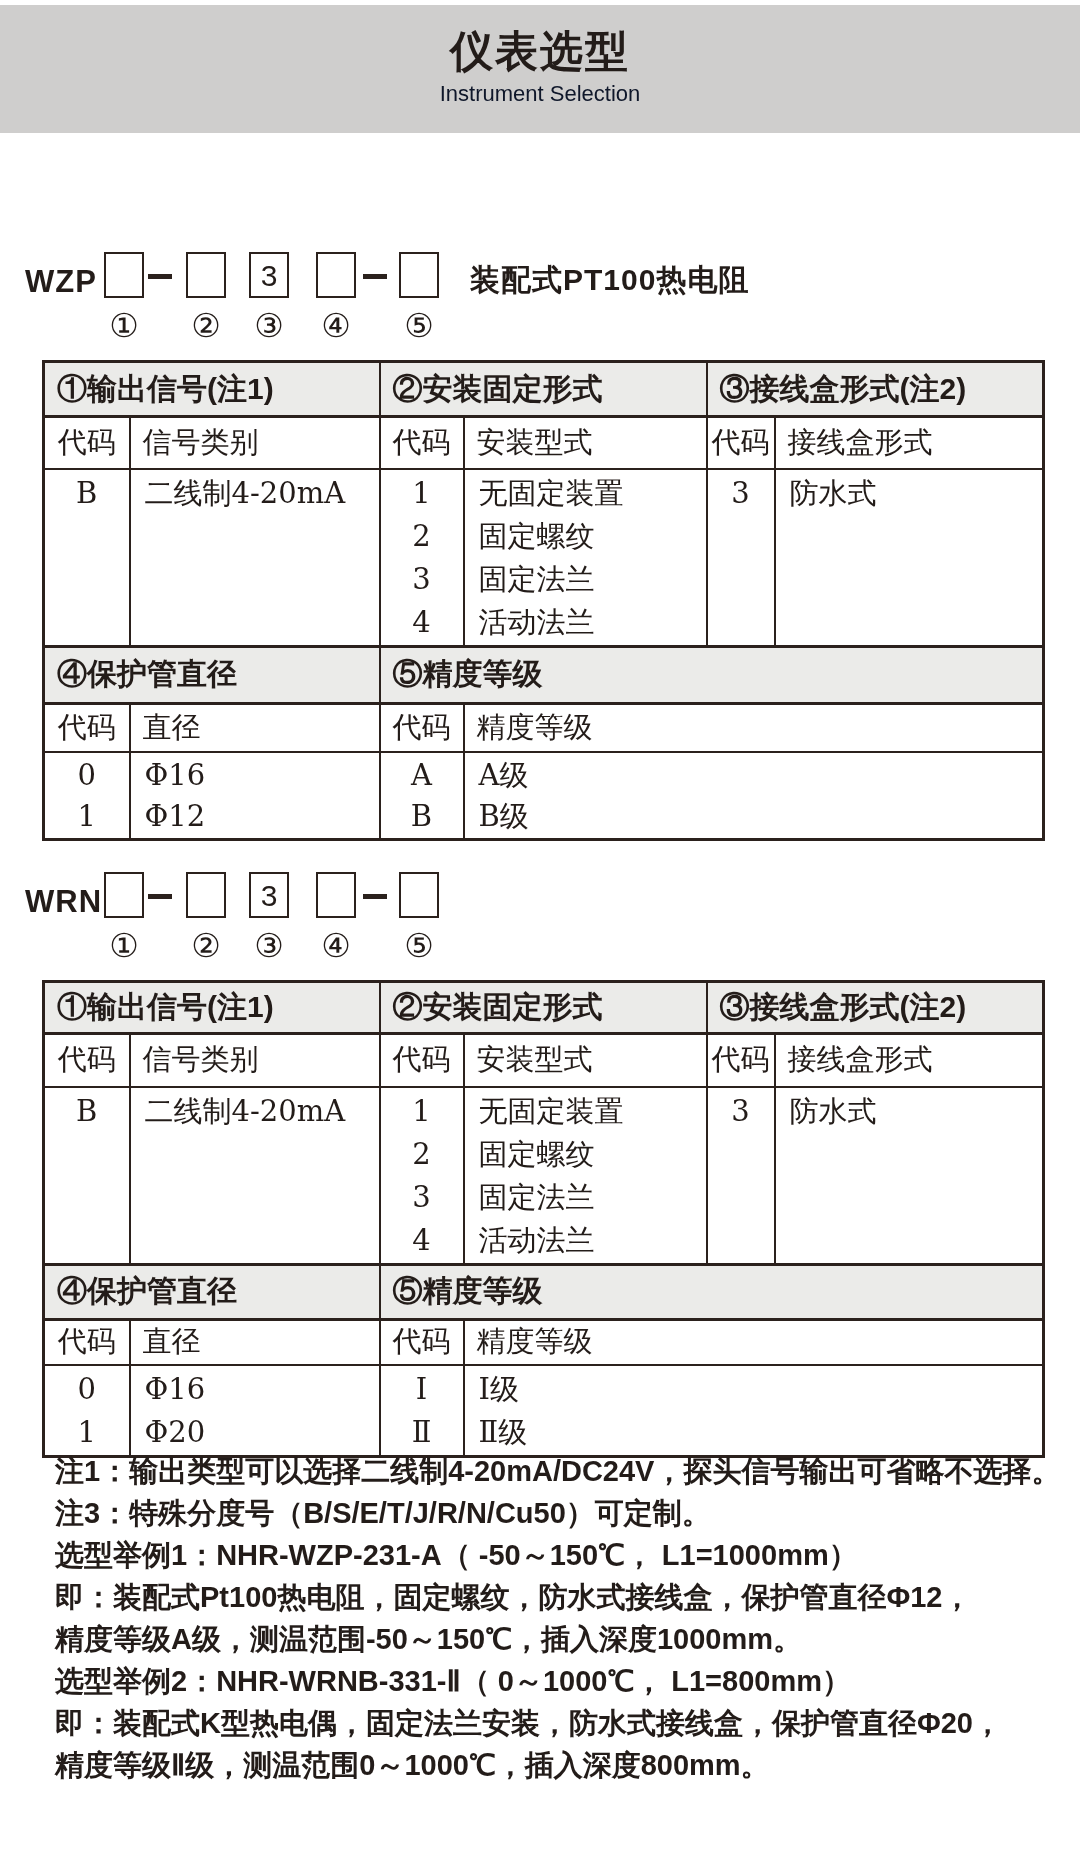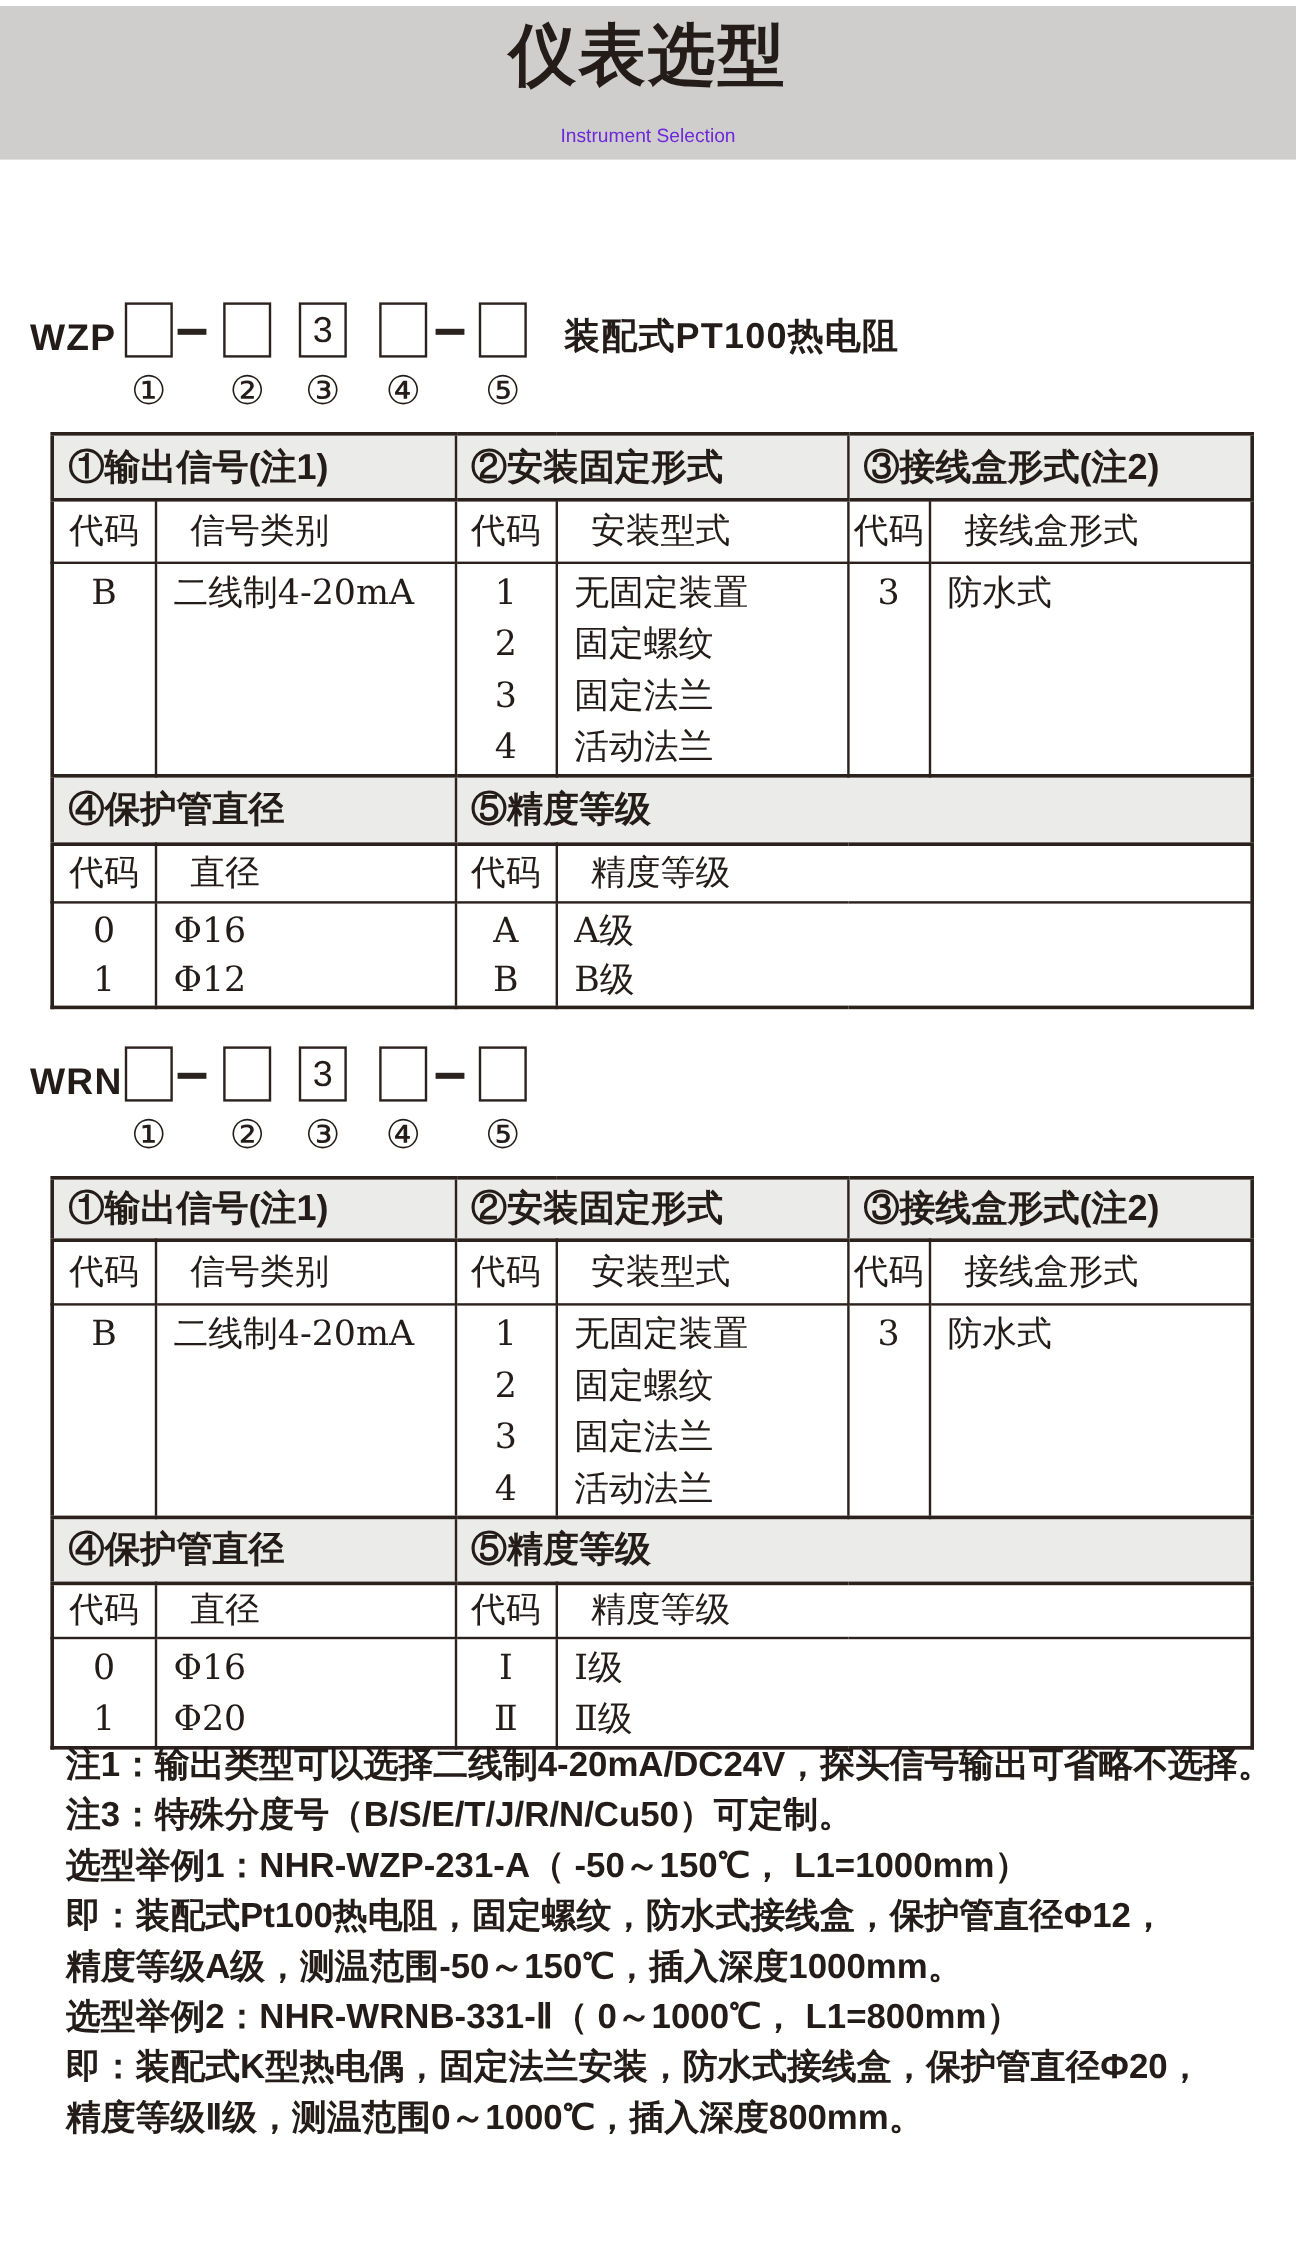--- a/index.html
+++ b/index.html
@@ -9,40 +9,40 @@
     --hbg:#ebebe9;
   }
   html,body{margin:0;padding:0;}
   body{
     width:1080px;height:1871px;position:relative;background:#ffffff;
     font-family:"Liberation Sans",sans-serif;color:var(--txt);
     overflow:hidden;
   }
   
   .band{position:absolute;left:0;top:5px;width:1080px;height:128px;background:var(--band);text-align:center;}
-  .band .title{font-size:56px;font-weight:bold;letter-spacing:2px;margin-top:4px;}
-  .band .subtitle{font-size:16px;margin-top:20px;color:#6d28d9;}
+  .band .title{font-size:43px;font-weight:bold;letter-spacing:2px;margin-top:18px;}
+  .band .subtitle{font-size:22px;margin-top:0;color:#0f172a;}
   
   .diagram{position:absolute;left:0;width:985px;height:110px;}
   .diagram .model{position:absolute;left:25px;top:16px;font-size:31px;font-weight:bold;letter-spacing:1px;}
   .cbox{position:absolute;top:4px;width:40px;height:46px;border:2px solid var(--bd);box-sizing:border-box;
         text-align:center;font-size:30px;line-height:44px;font-family:"Liberation Sans",sans-serif;}
   .dash{position:absolute;top:26px;width:24px;height:5px;background:var(--bd);}
   .desc{position:absolute;left:470px;top:12px;font-size:30px;font-weight:bold;letter-spacing:1px;}
   .pos{position:absolute;top:58px;width:40px;text-align:center;font-size:33px;color:var(--txt);}
   .b1{left:104px}.b2{left:186px}.b3{left:249px}.b4{left:316px}.b5{left:399px}
   .d1{left:148px}.d2{left:363px}
   
   .seltable{position:absolute;left:42px;border-collapse:collapse;table-layout:fixed;width:1000px;
             border:3px solid var(--bd);}
   .seltable td{border:2px solid var(--bd);box-sizing:border-box;vertical-align:middle;}
   .gh td{background:var(--hbg);font-weight:bold;font-size:30px;padding-left:12px;
          border-bottom:3px solid var(--bd);border-top:3px solid var(--bd);}
   .sub td{font-size:29px;font-family:"DejaVu Serif",serif;}
-  .sub .lbl{padding-left:28px;}
+  .sub .lbl{padding-left:12px;}
   .sub .code{text-align:center;margin-top:16px;}
   .data td{vertical-align:top;font-size:29px;font-family:"DejaVu Serif",serif;padding-top:2px;}
   .data .code{text-align:center;}
   .data .lbl{padding-left:14px;}
   .ln{line-height:43px;}
   .ln2{line-height:41px;}
   
   .notes{position:absolute;left:55px;top:1450px;width:1010px;font-size:29px;font-weight:600;line-height:42px;}
   .notes div{white-space:nowrap;}
 </style>

